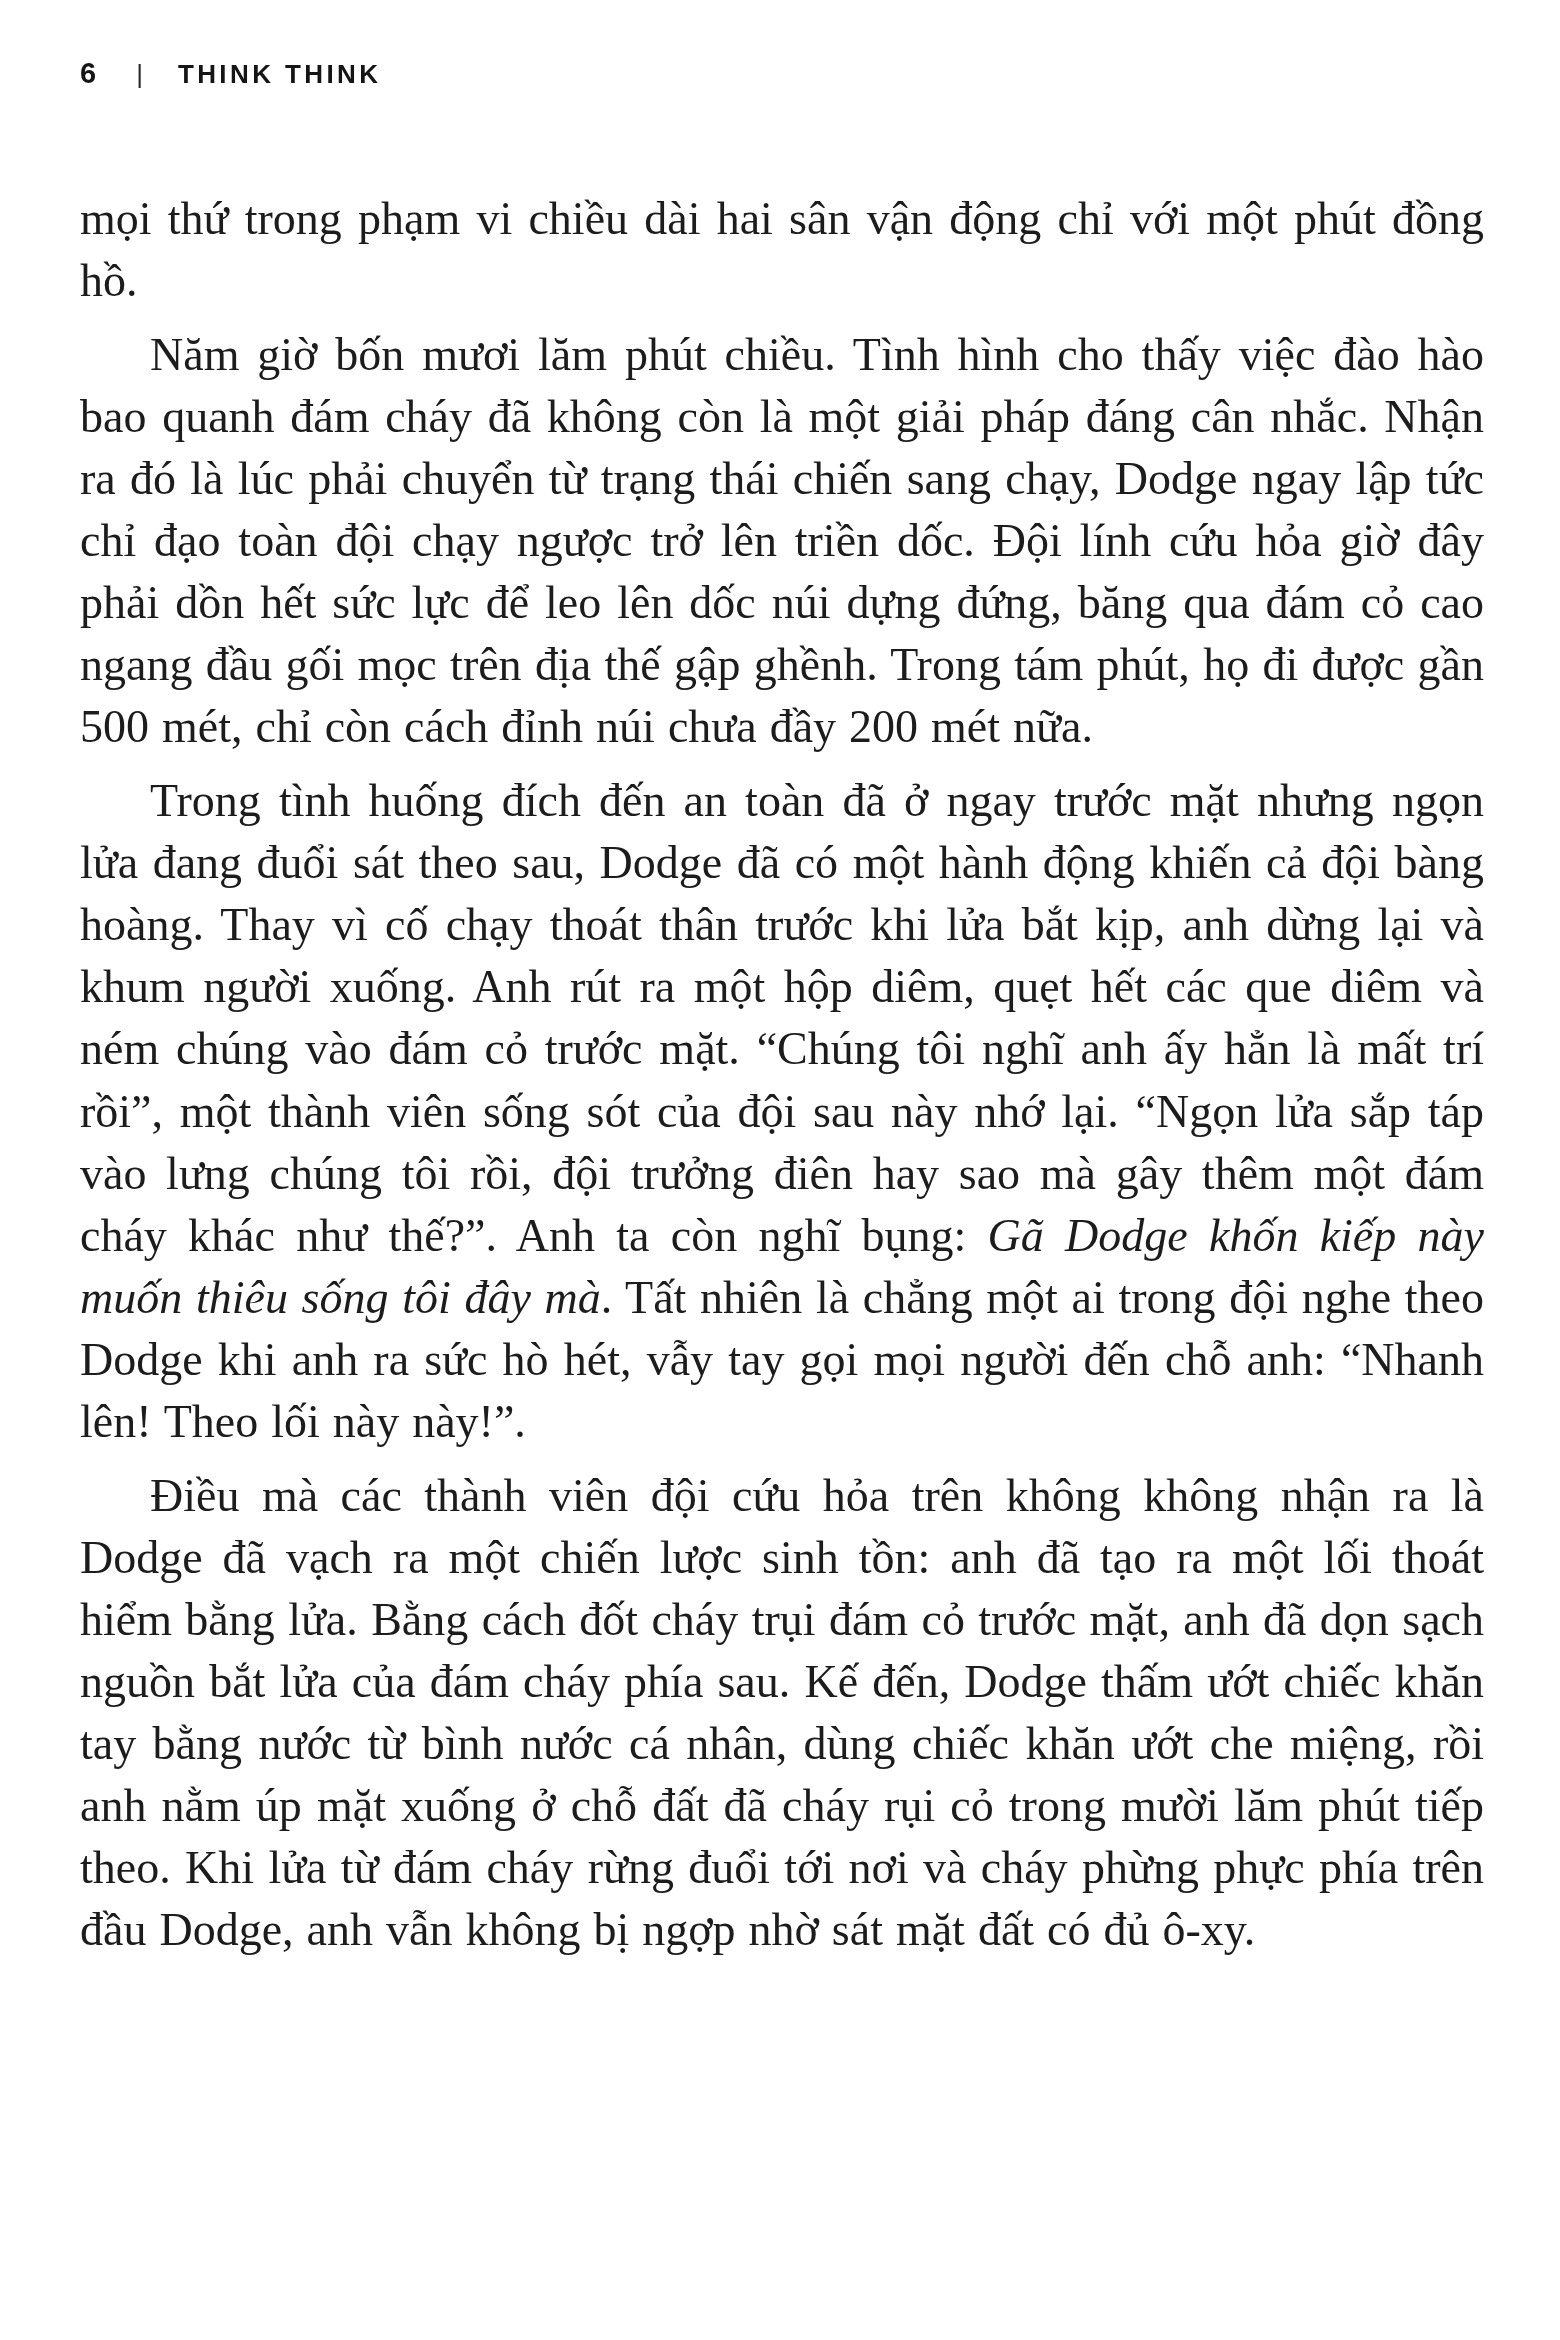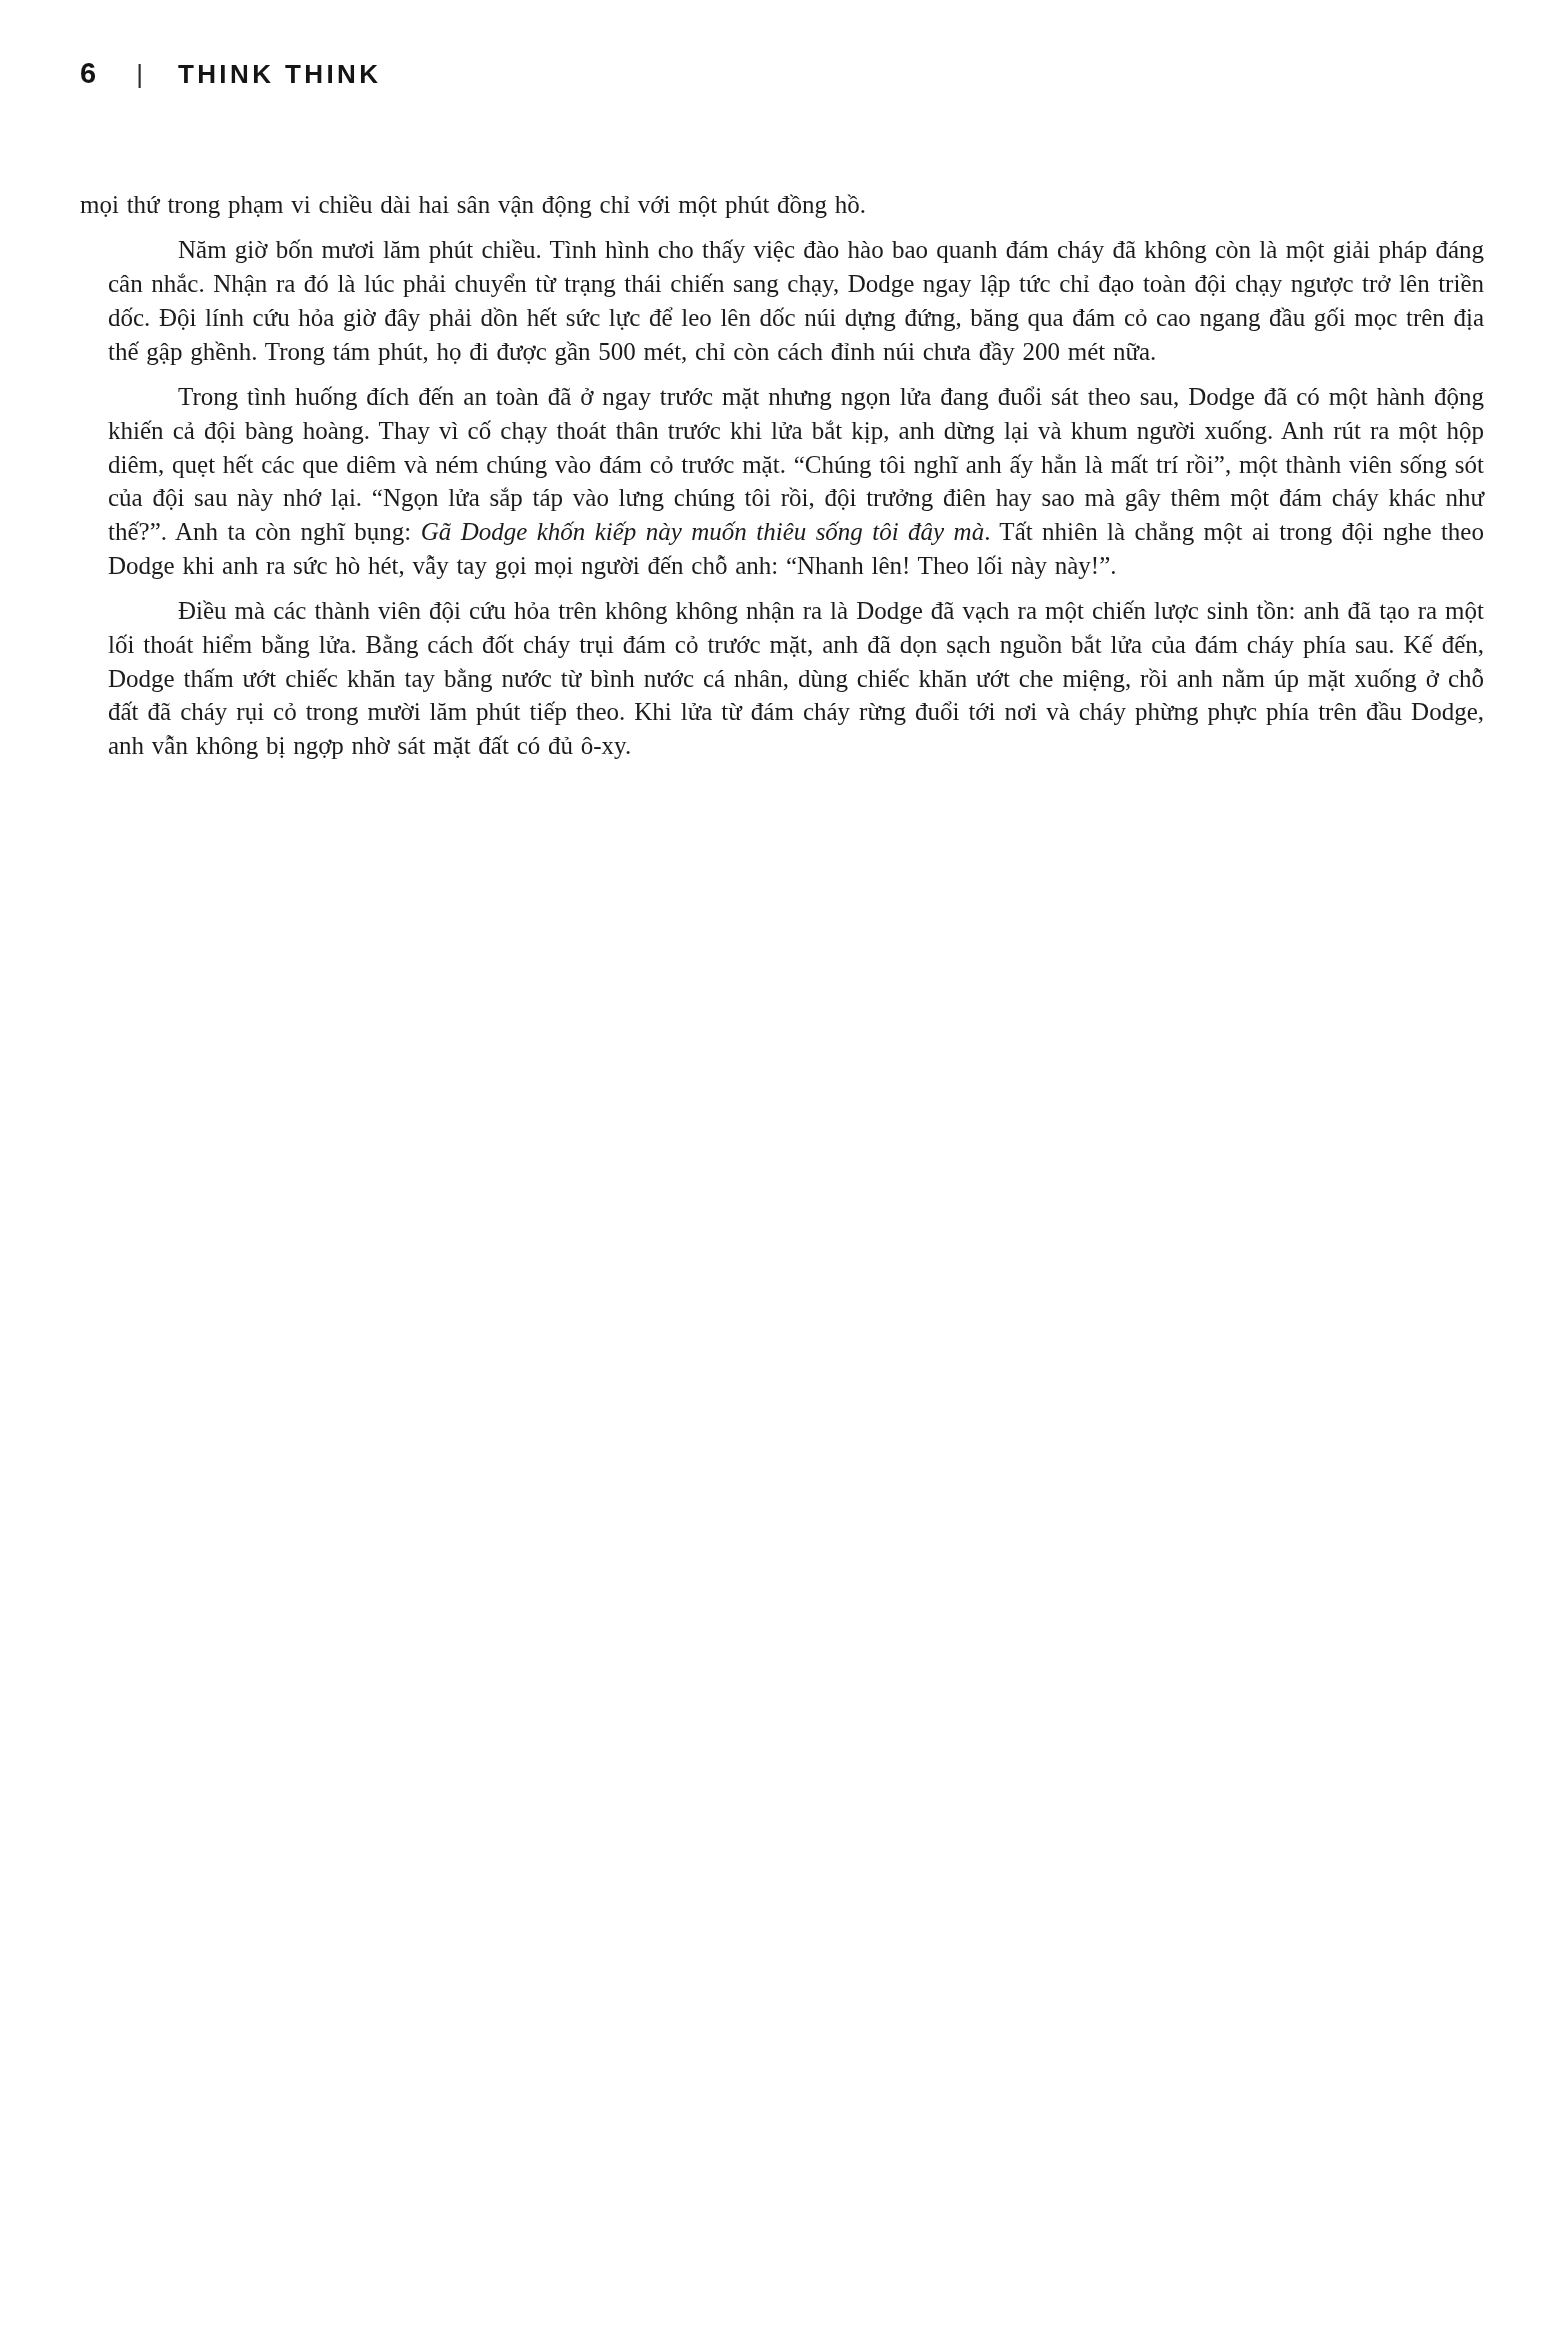--- a/index.html
+++ b/index.html
@@ -36,31 +36,30 @@
     color: #2a2a2a;
   }
   .book-title {
     font-size: 26px;
     font-weight: 700;
     letter-spacing: 3.4px;
   }
   .page-body {
     margin-top: 98px;
     color: #1d1c1c;
-    font-size: 25px;
+    font-size: 46px;
     line-height: 1.35;
     text-align: justify;
     word-spacing: 1.5px;
   }
   p.para {
     margin-bottom: 11.7px;
   }
   p.para.indent {
     text-indent: 70px;
-    margin-left: 28px;
   }
   .seg { font-style: normal; }
   .seg.italic { font-style: italic; }
 </style>
 </head>
 <body>
 
 <div class="page">
   <header class="page-header">
     <span class="page-number">6</span>

